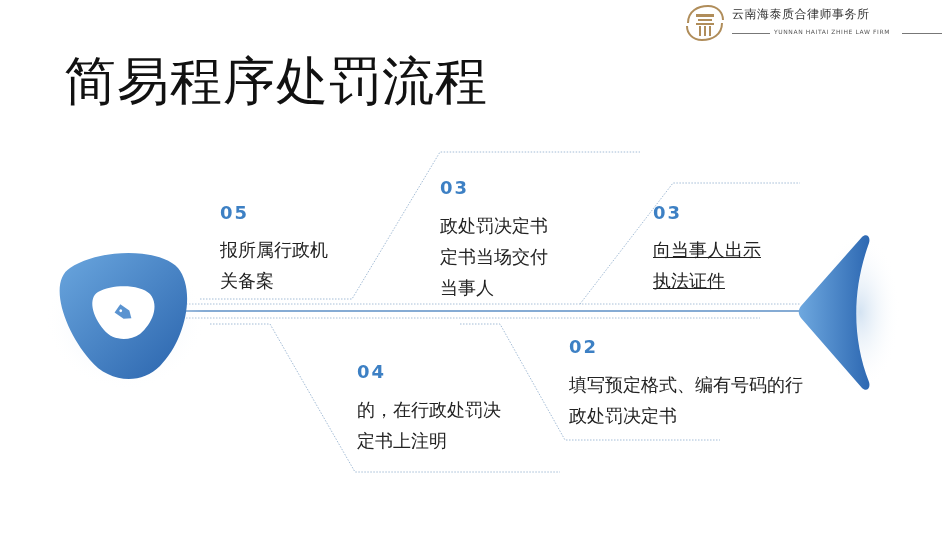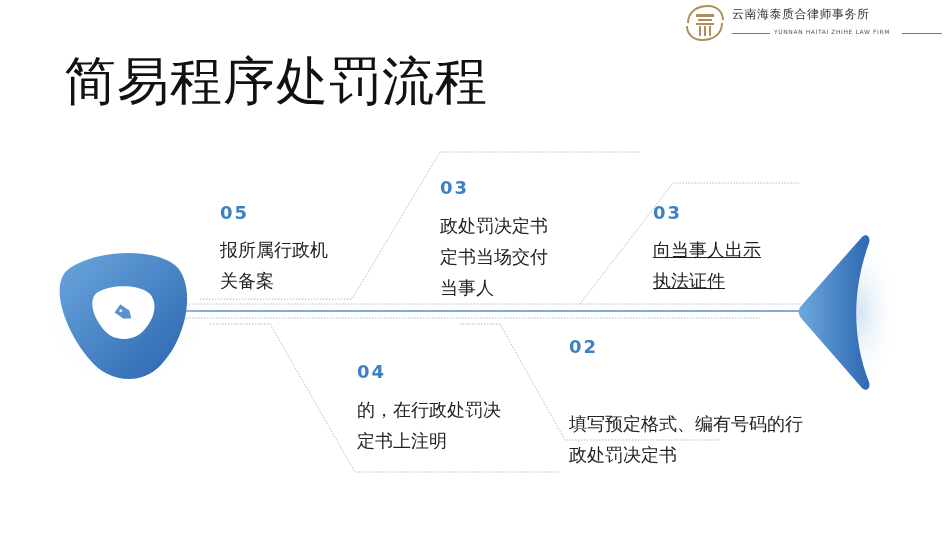--- a/index.html
+++ b/index.html
@@ -120,17 +120,17 @@
 <div>
   <div class="num" style="left:357px;top:361px;">04</div>
   <div class="txt" style="left:357px;top:394px;">
     <div>的，在行政处罚决</div>
     <div>定书上注明</div>
   </div>
 </div>
 
 <div>
   <div class="num" style="left:569px;top:336px;">02</div>
-  <div class="txt" style="left:569px;top:369px;margin-top:39px;">
+  <div class="txt" style="left:569px;top:369px;">
     <div>填写预定格式、编有号码的行</div>
     <div>政处罚决定书</div>
   </div>
 </div>
 
 </body></html>

